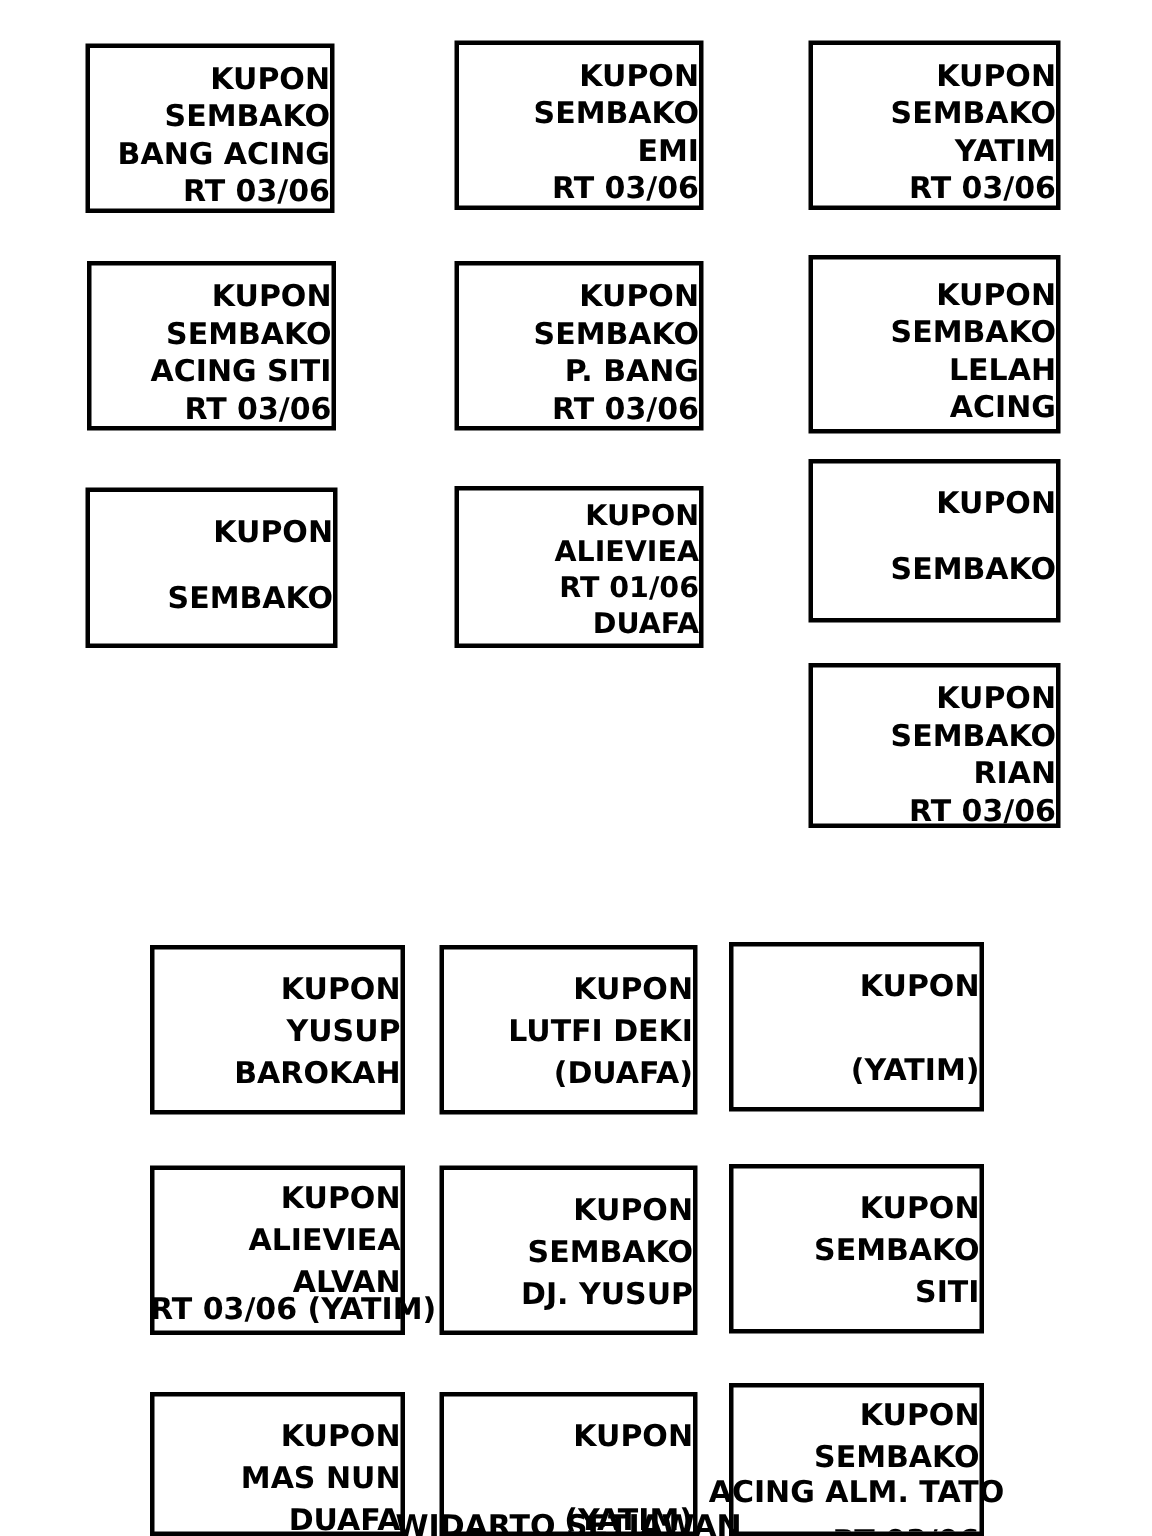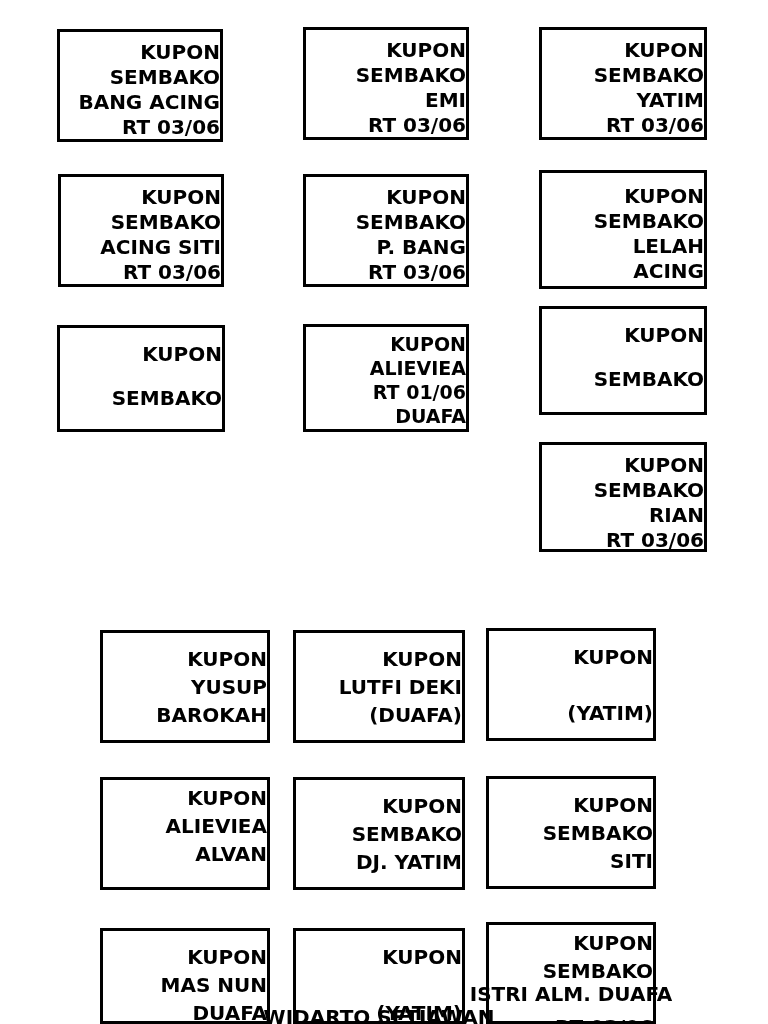--- a/index.html
+++ b/index.html
@@ -163,25 +163,26 @@
     <span class="line">(YATIM)</span>
   </div>
 
 
   <div class="coupon s20 lh-normal pad-d" style="left: 100px; top: 777px; width: 170px; height: 113px; border-color: rgb(0, 0, 0);">
     <span class="line">KUPON</span>
     <span class="line">ALIEVIEA</span>
     <span class="line">ALVAN</span>
   </div>
 
+  <span class="overflow-line" style="left:100px; top:862px; width:170px; font-size:20px;">RT 03/06 (YATIM)</span>
 
   <div class="coupon s20 lh-normal pad-c" style="left: 293px; top: 777px; width: 172px; height: 113px; border-color: rgb(0, 0, 0);">
     <span class="line">KUPON</span>
     <span class="line">SEMBAKO</span>
-    <span class="line">DJ. YATIM</span>
+    <span class="line">DJ. YUSUP</span>
   </div>
 
   <div class="coupon s20 lh-normal pad-c" style="left: 486px; top: 776px; width: 170px; height: 113px; border-color: rgb(0, 0, 0);">
     <span class="line">KUPON</span>
     <span class="line">SEMBAKO</span>
     <span class="line">SITI</span>
   </div>
 
   <div class="coupon s20 lh-normal pad-c" style="left: 100px; top: 928px; width: 170px; height: 96px; border-color: rgb(0, 0, 0);">
     <span class="line">KUPON</span>
@@ -197,15 +198,15 @@
 
   <span class="overflow-line" style="left:253px; top:1007px; width:252px; font-size:20px;">WIDARTO SETIAWAN</span>
 
   <div class="coupon s20 lh-normal pad-d" style="left: 486px; top: 922px; width: 170px; height: 102px; border-color: rgb(0, 0, 0);">
     <span class="line">KUPON</span>
     <span class="line">SEMBAKO</span>
     <span class="line" style="visibility:hidden;">&nbsp;</span>
     <span class="line">RT 03/06</span>
   </div>
 
-  <span class="overflow-line" style="left:461px; top:984px; width:220px; font-size:20px;">ISTRI ALM. DUAFA</span>
+  <span class="overflow-line" style="left:461px; top:984px; width:220px; font-size:20px;">ACING ALM. TATO</span>
 
 </div>
 
 </body></html>

